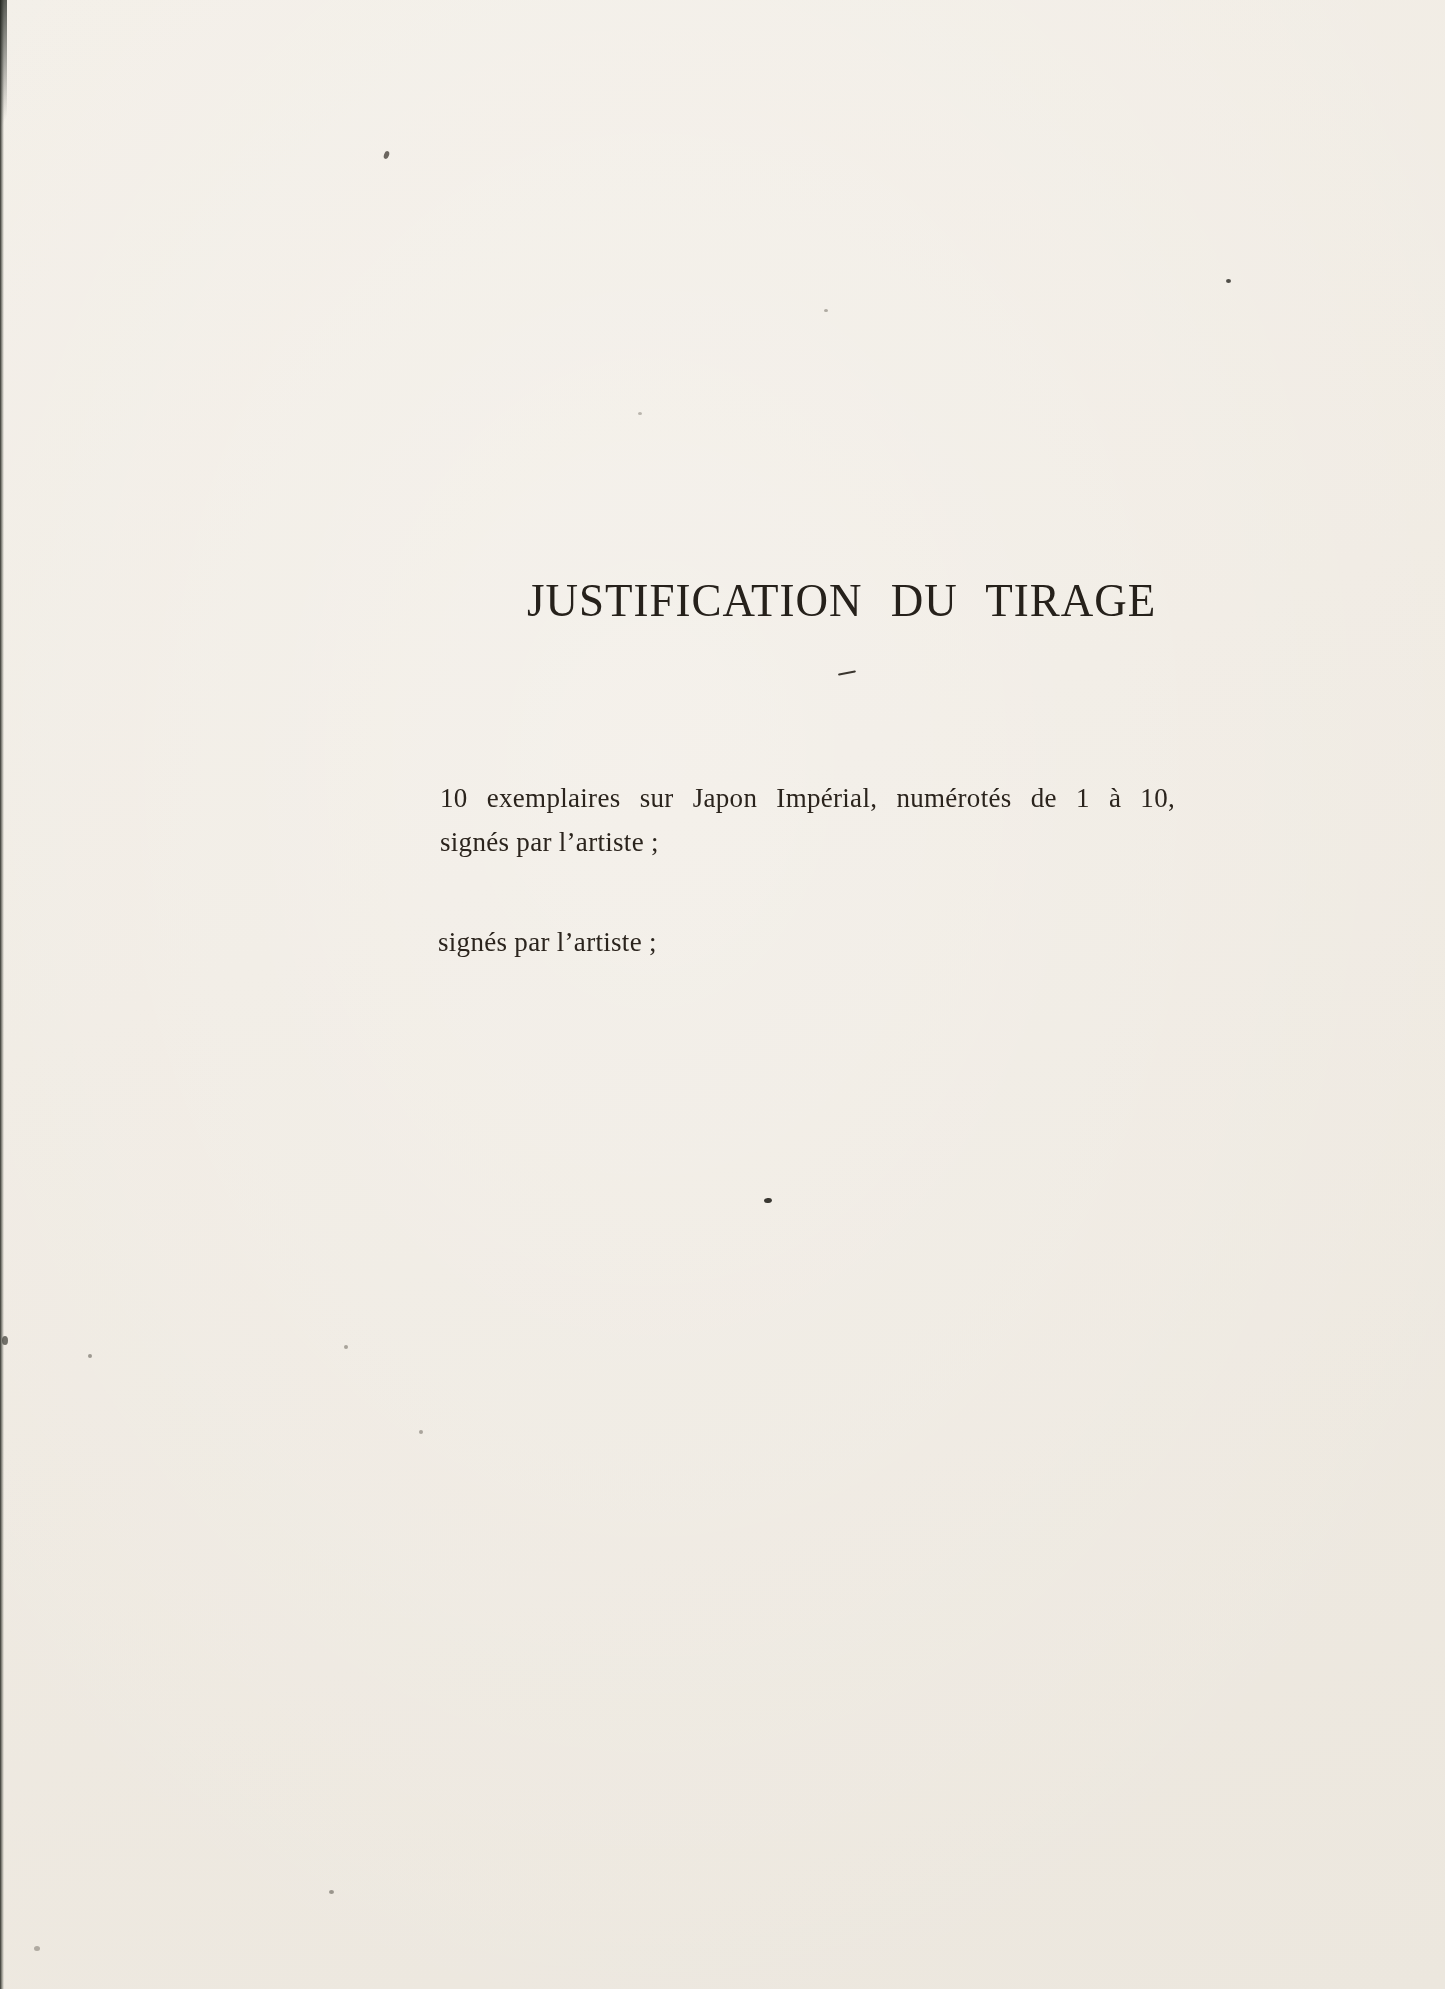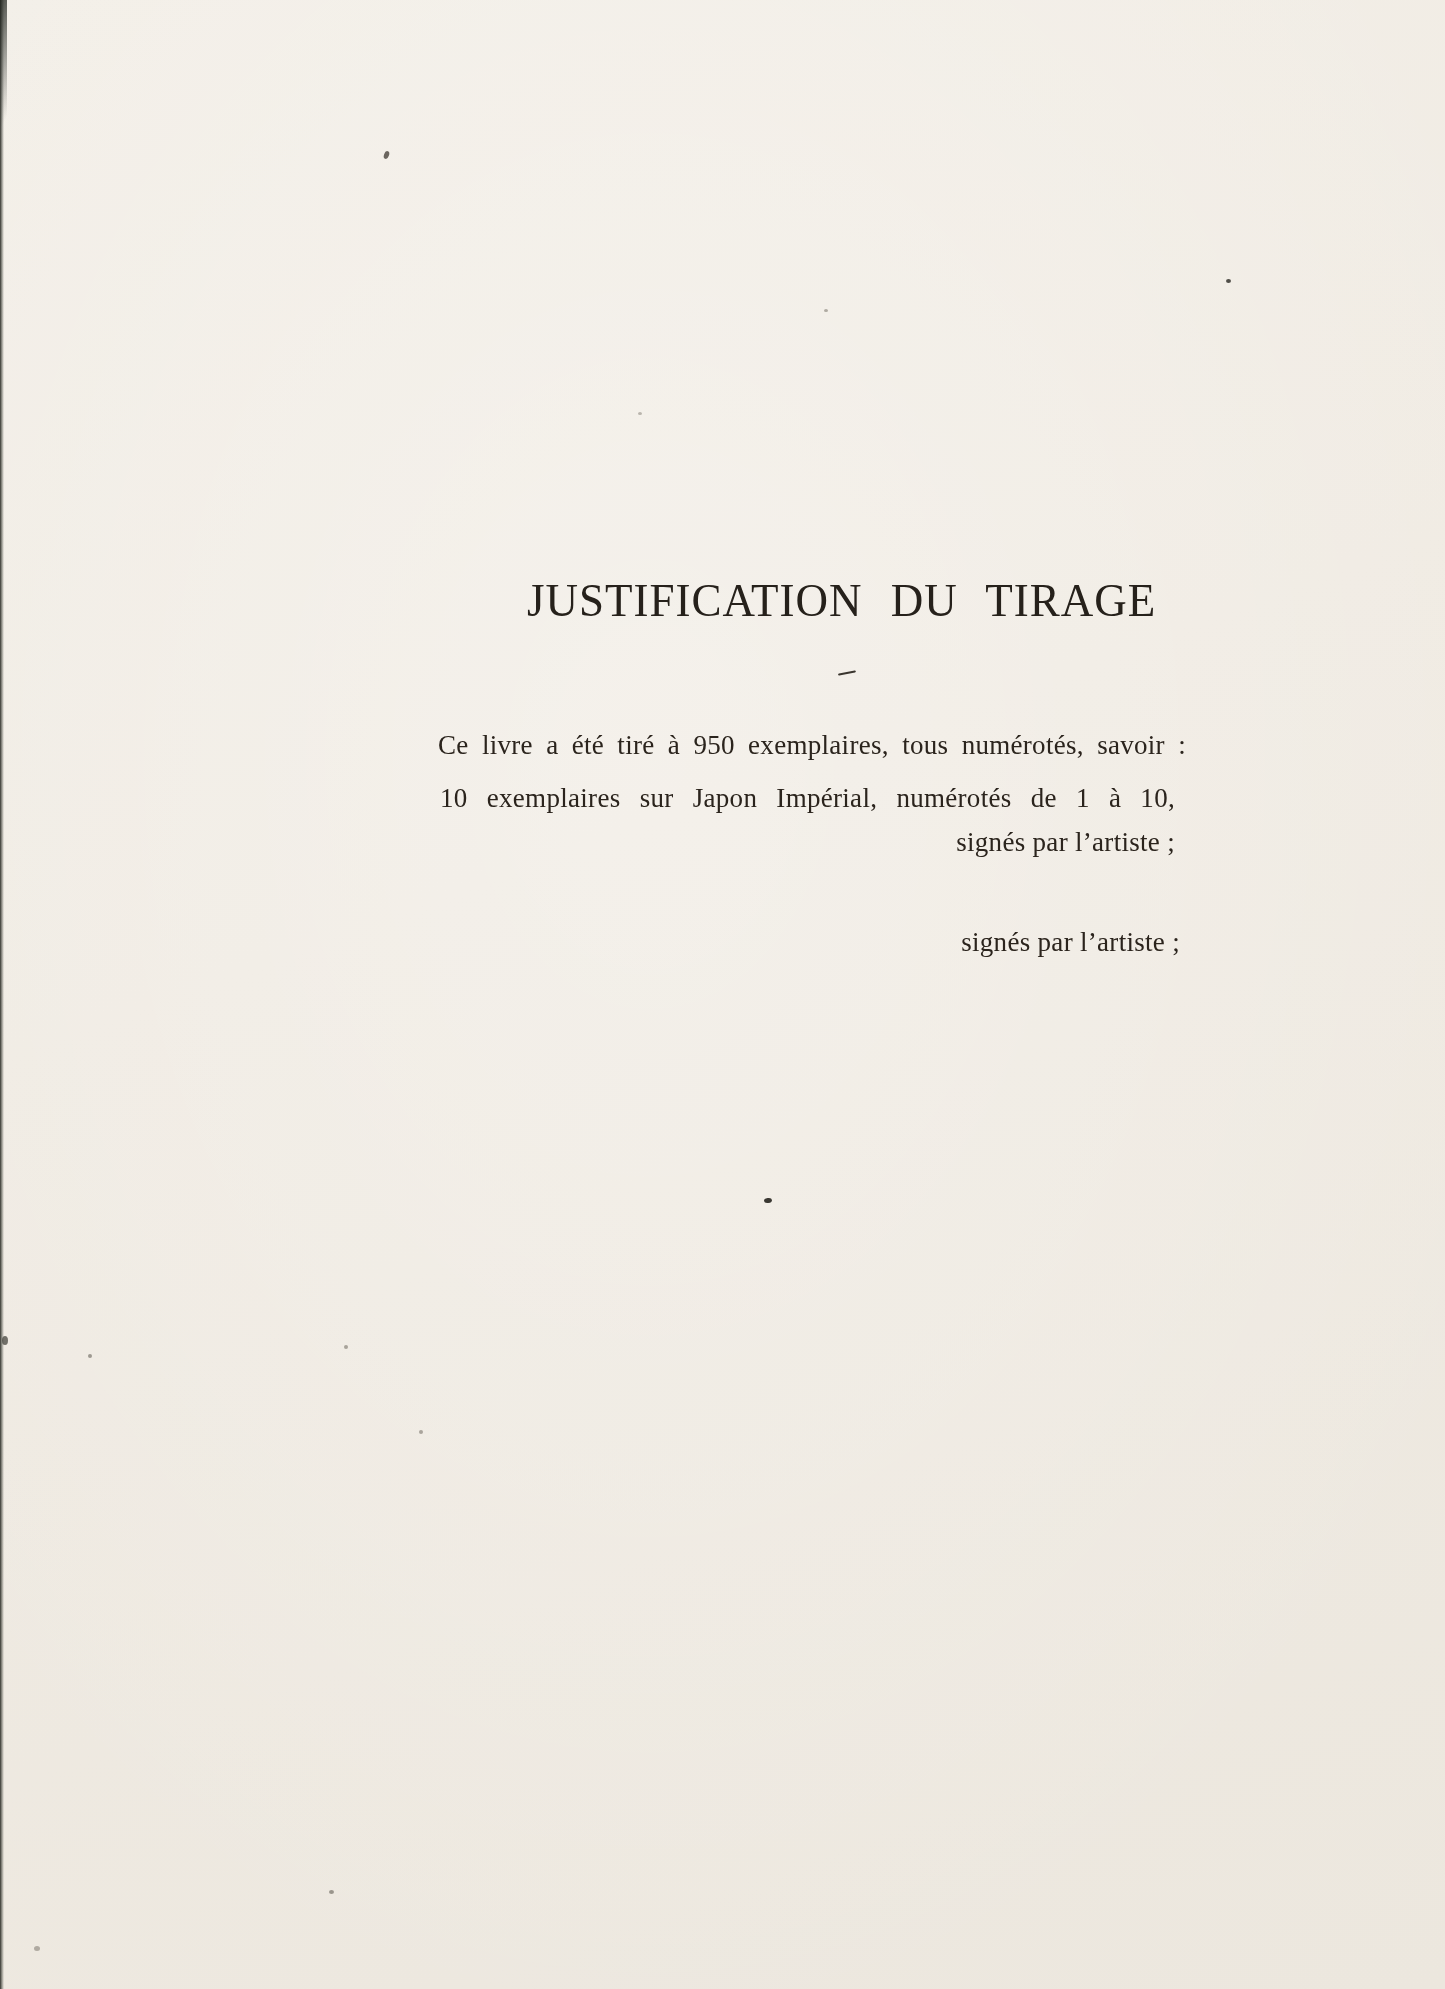--- a/index.html
+++ b/index.html
@@ -46,41 +46,40 @@
     background:#3a352e;border-radius:2px;
     transform:rotate(-11deg);
   }
   .line{
     position:absolute;
     font-size:27px;line-height:27px;
     letter-spacing:.3px;
     color:var(--ink);
   }
   .just{text-align:justify;text-align-last:justify;}
-  .center{text-align:right;}
+  .center{text-align:left;}
   .l1{top:732px;left:438px;width:748px;}
   .l2{top:785px;left:440px;width:735px;}
   .l3{top:829px;left:440px;width:735px;}
   .l4{top:885px;left:438px;width:742px;}
   .l5{top:929px;left:438px;width:742px;}
   .l6{top:979px;left:446px;width:741px;}
   .speck{position:absolute;border-radius:50%;}
 </style>
 </head>
 <body>
 
 <div class="page">
 
   <div class="left-edge"></div>
 
   <h1 class="title">JUSTIFICATION DU TIRAGE</h1>
 
   <div class="ornament"></div>
 
-  <p class="line just l1">Ce livre a été tiré à 950 exemplaires, tous numérotés, savoir :</p>
 
   <p class="line just l2">10 exemplaires sur Japon Impérial, numérotés de 1 à 10,</p>
 
   <p class="line center l3">signés par l’artiste ;</p>
 
 
   <p class="line center l5">signés par l’artiste ;</p>
 
 
   <div id="specks">

